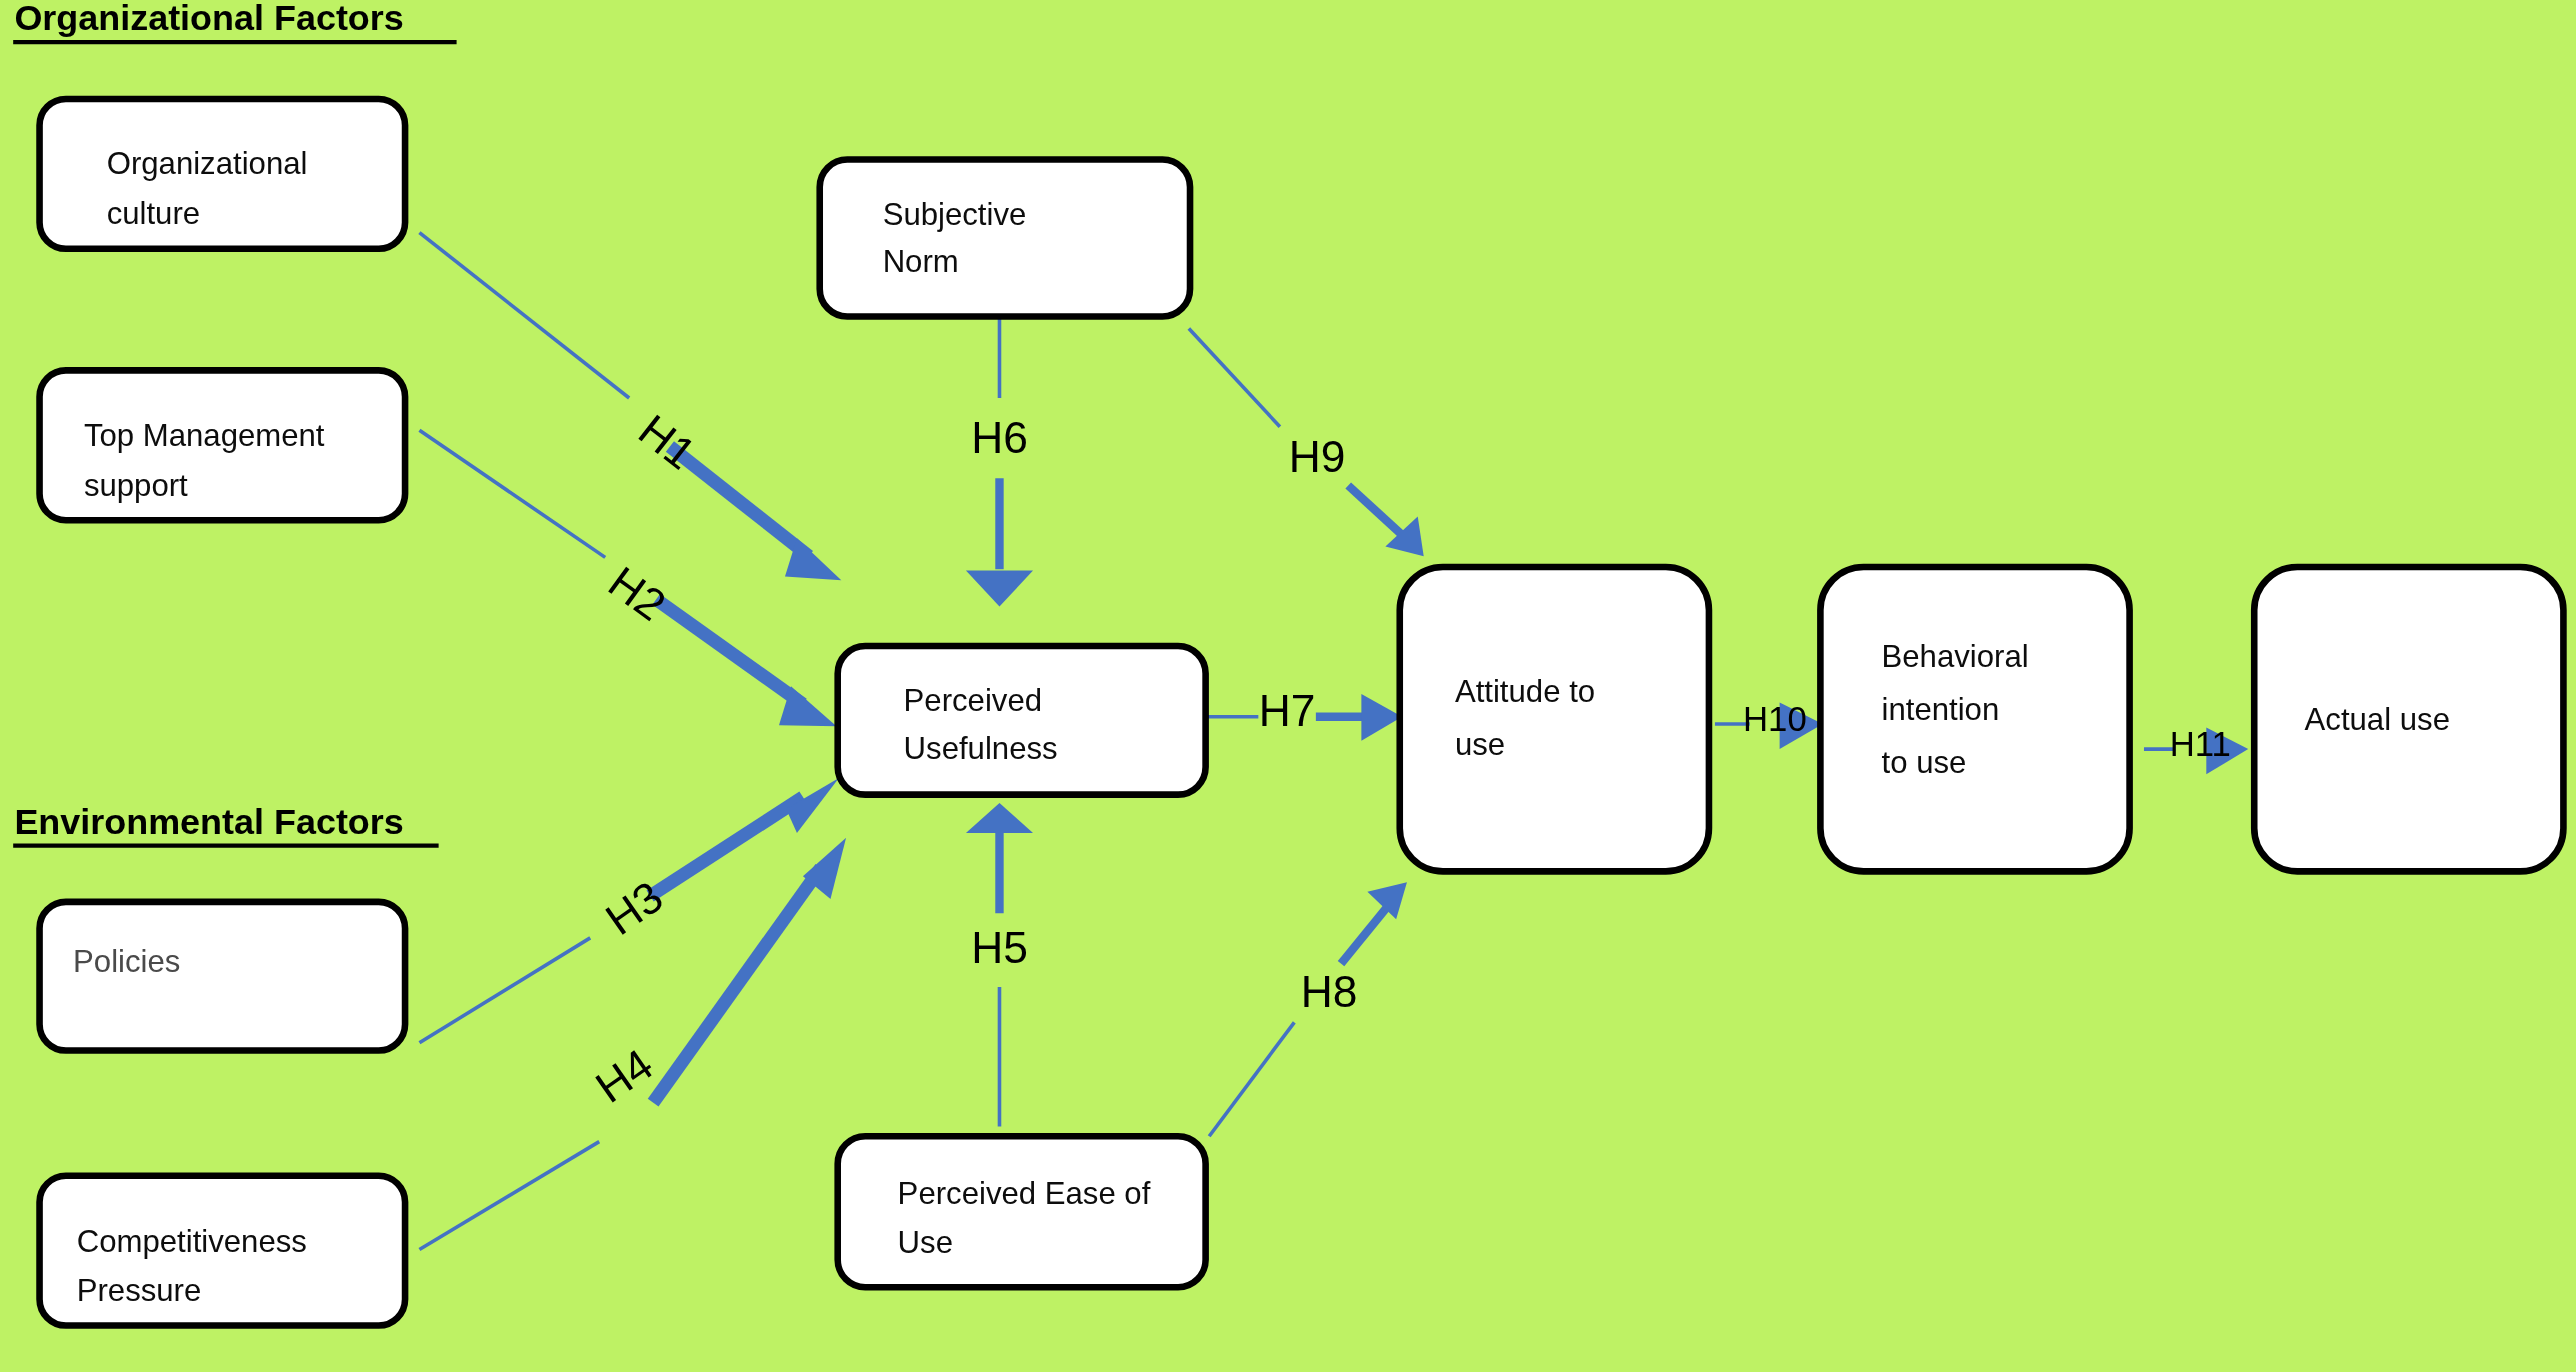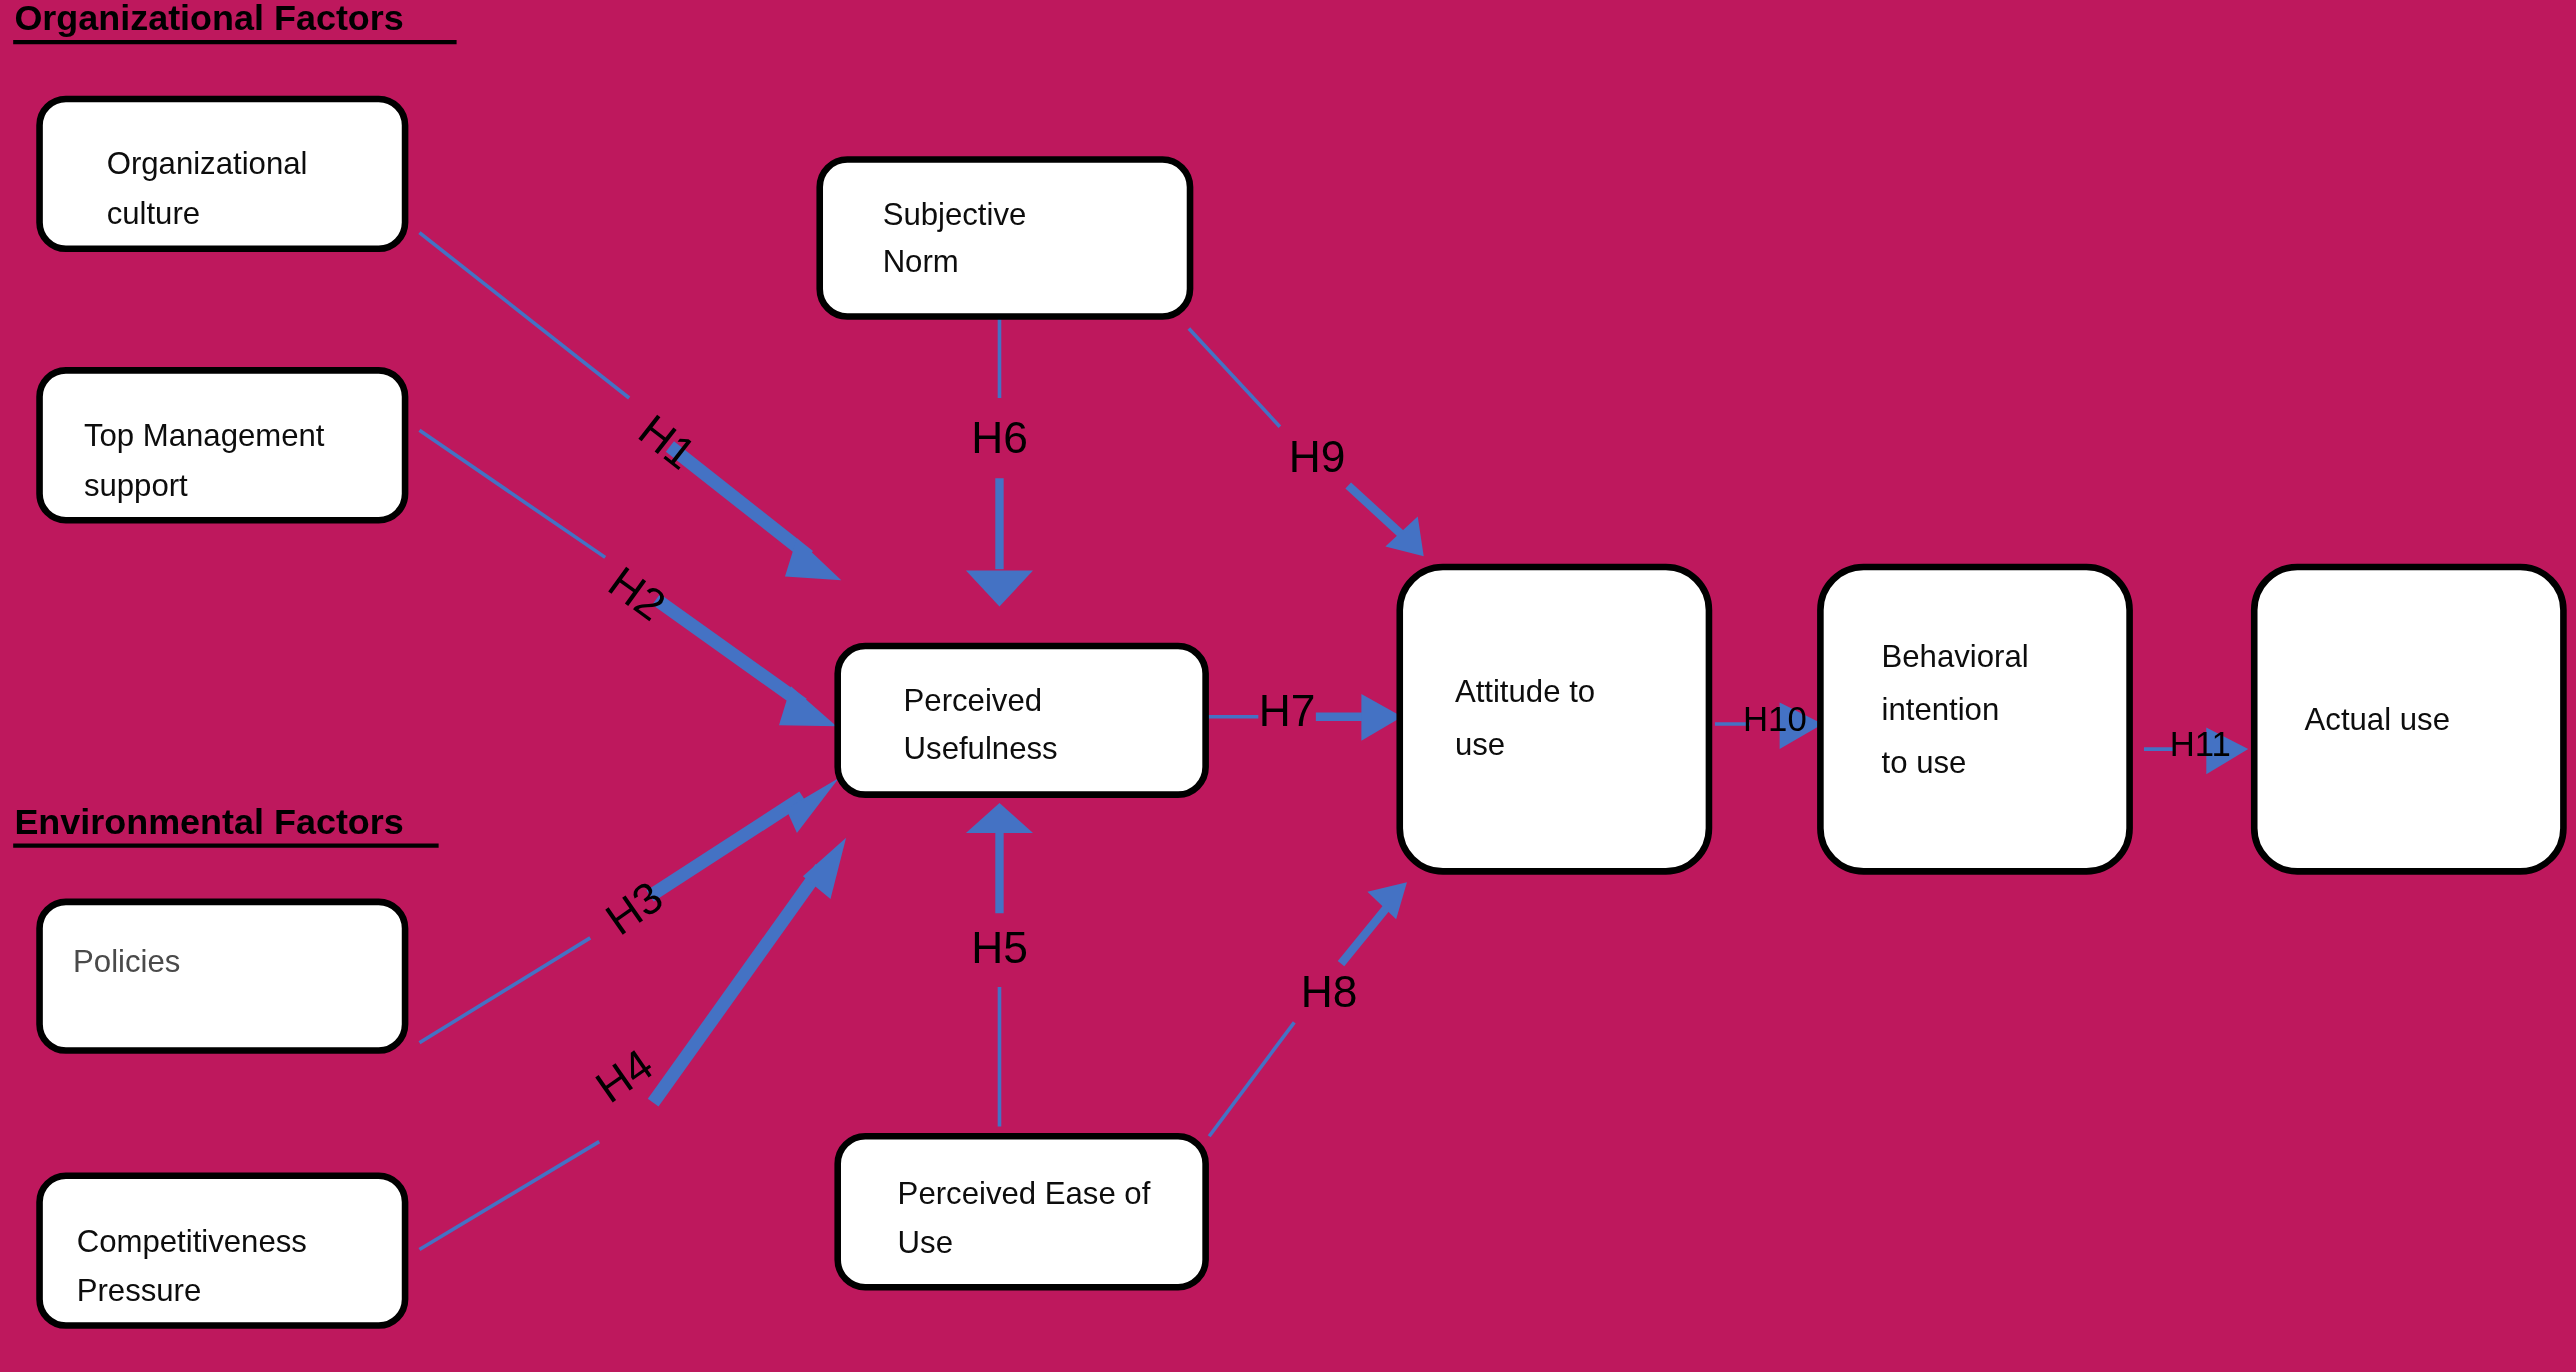--- a/index.html
+++ b/index.html
@@ -7,21 +7,21 @@
     padding: 0;
     background: #ffffff;
   }
   body {
     font-family: "Liberation Sans", sans-serif;
   }
   #stage {
     position: relative;
     width: 2576px;
     height: 1373px;
-    background: #be185d;
+    background: #bef264;
     overflow: hidden;
   }
   #diagram-svg {
     position: absolute;
     inset: 0;
     width: 2576px;
     height: 1373px;
     display: block;
   }
   .node-box {

